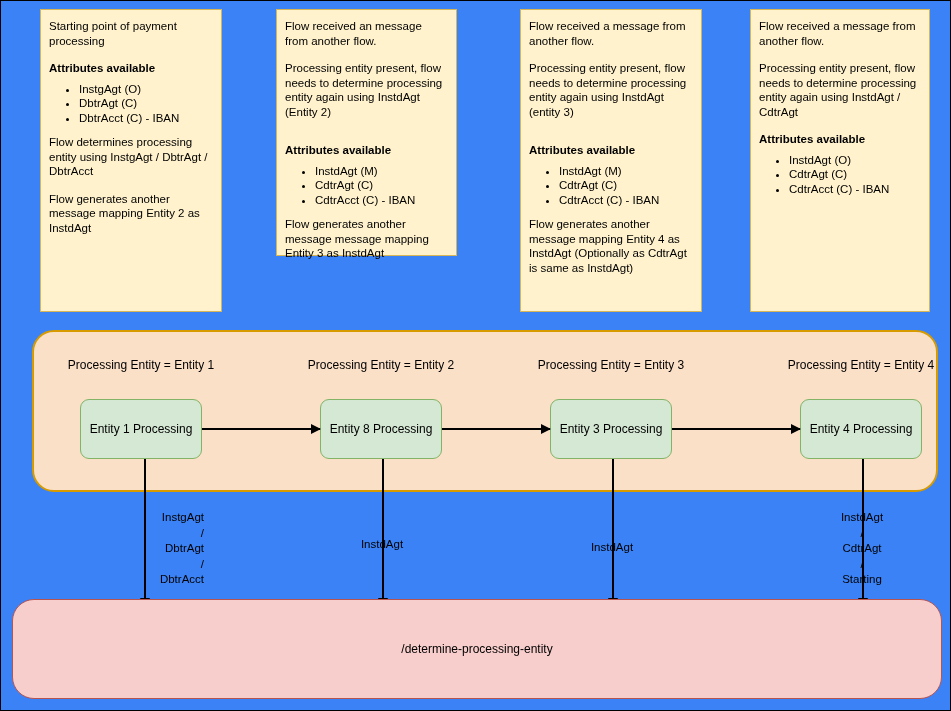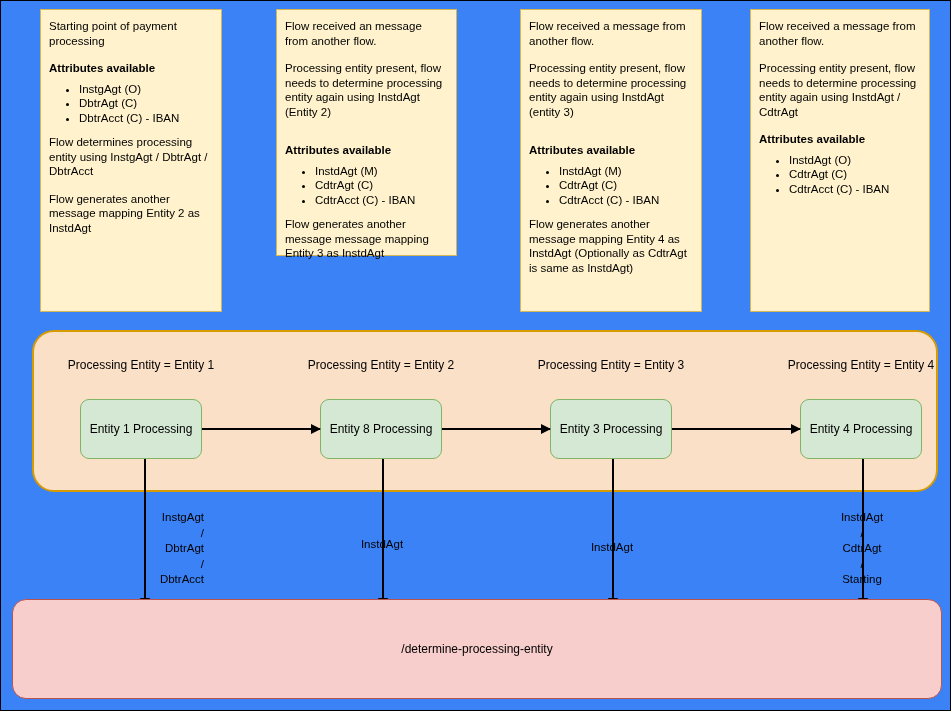--- a/index.html
+++ b/index.html
@@ -121,21 +121,21 @@
     color: #000000;
     text-align: center;
     white-space: nowrap;
   }
 
   
   #service-bar {
     position: absolute;
     background: #f8cecc;
     border: 1px solid #b85450;
-    border-radius: 14px;
+    border-radius: 22px;
     box-sizing: border-box;
     display: flex;
     align-items: center;
     justify-content: center;
     font-size: 12px;
     color: #000000;
   }
 </style>
 </head>
 <body>

